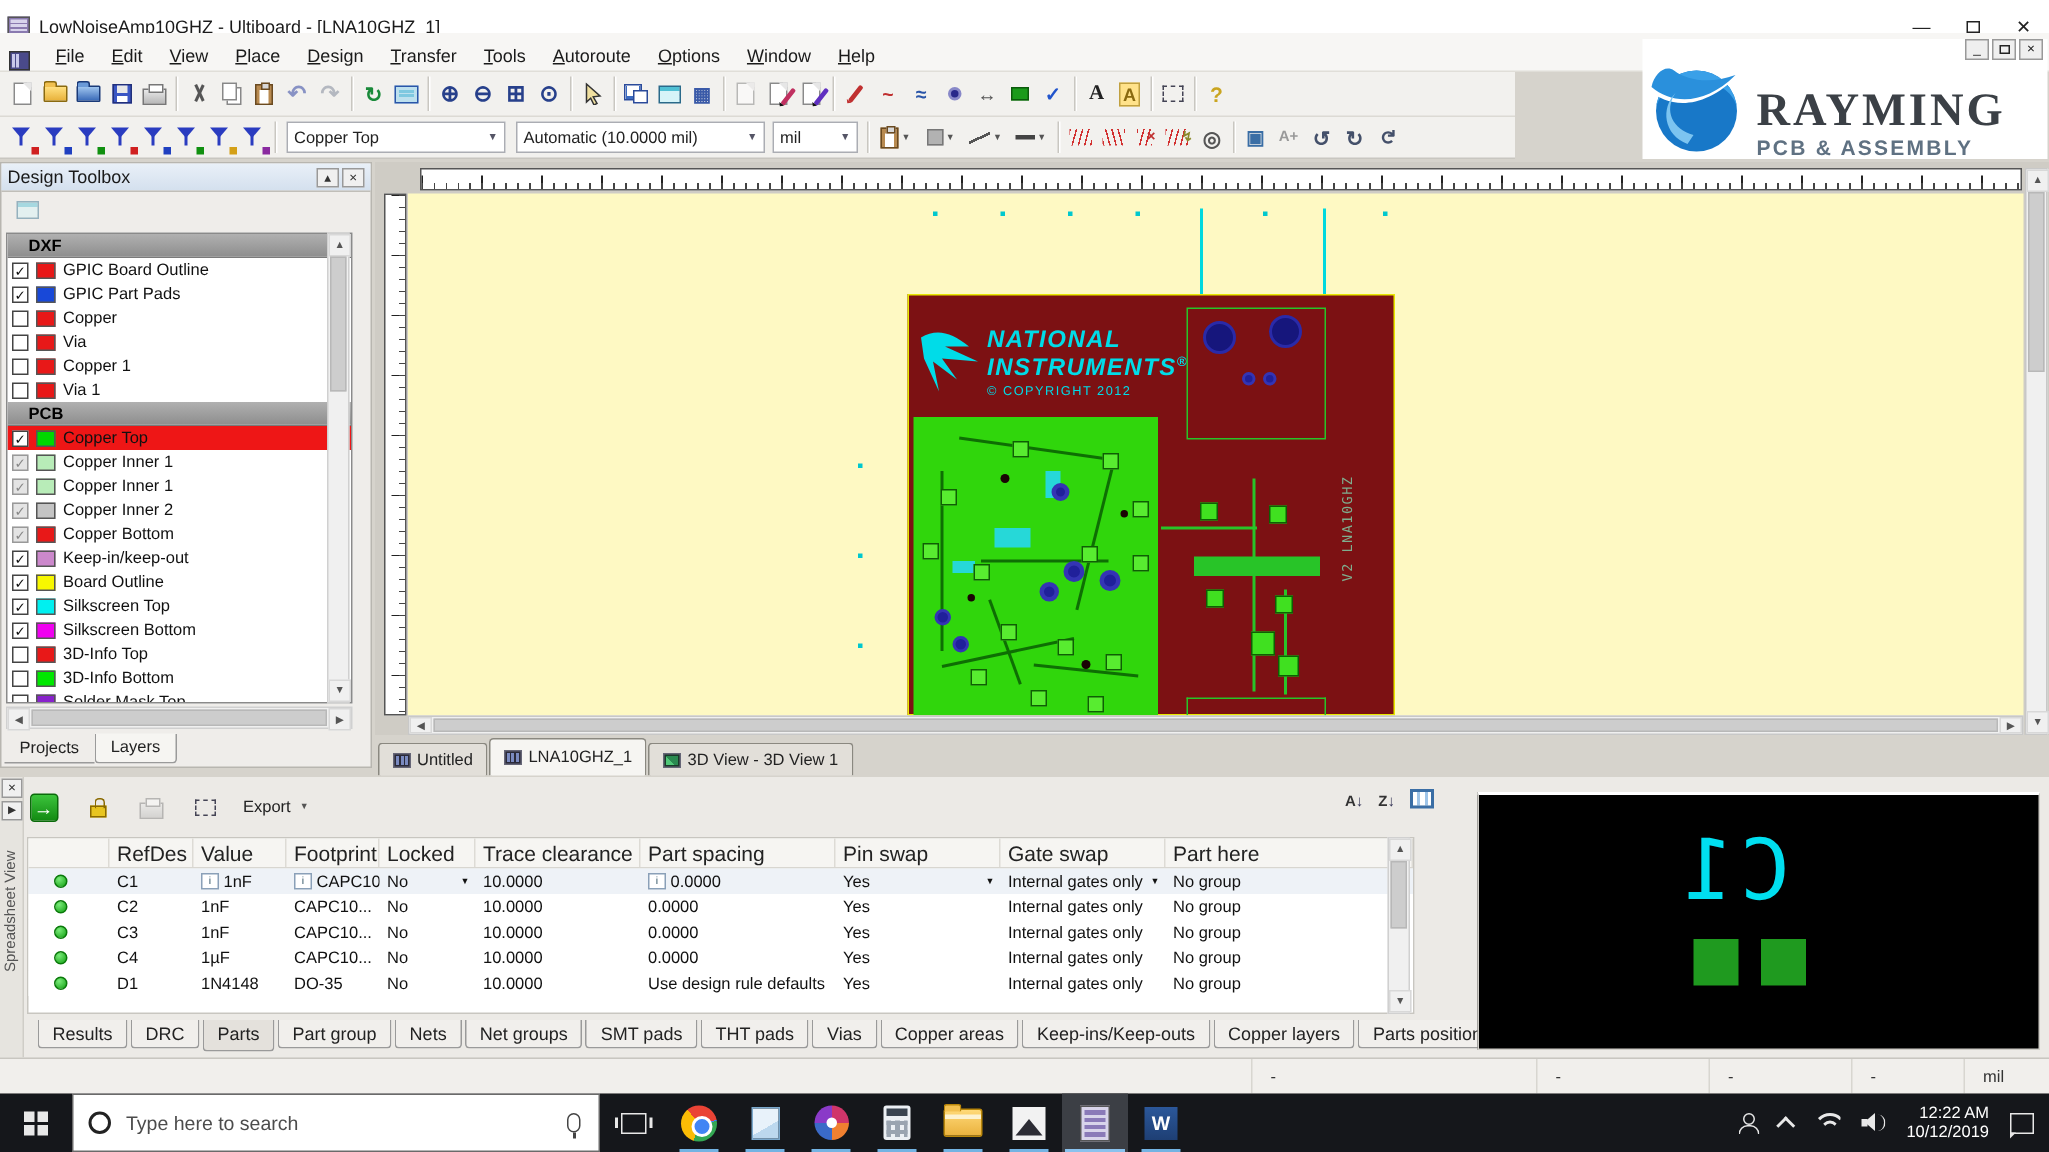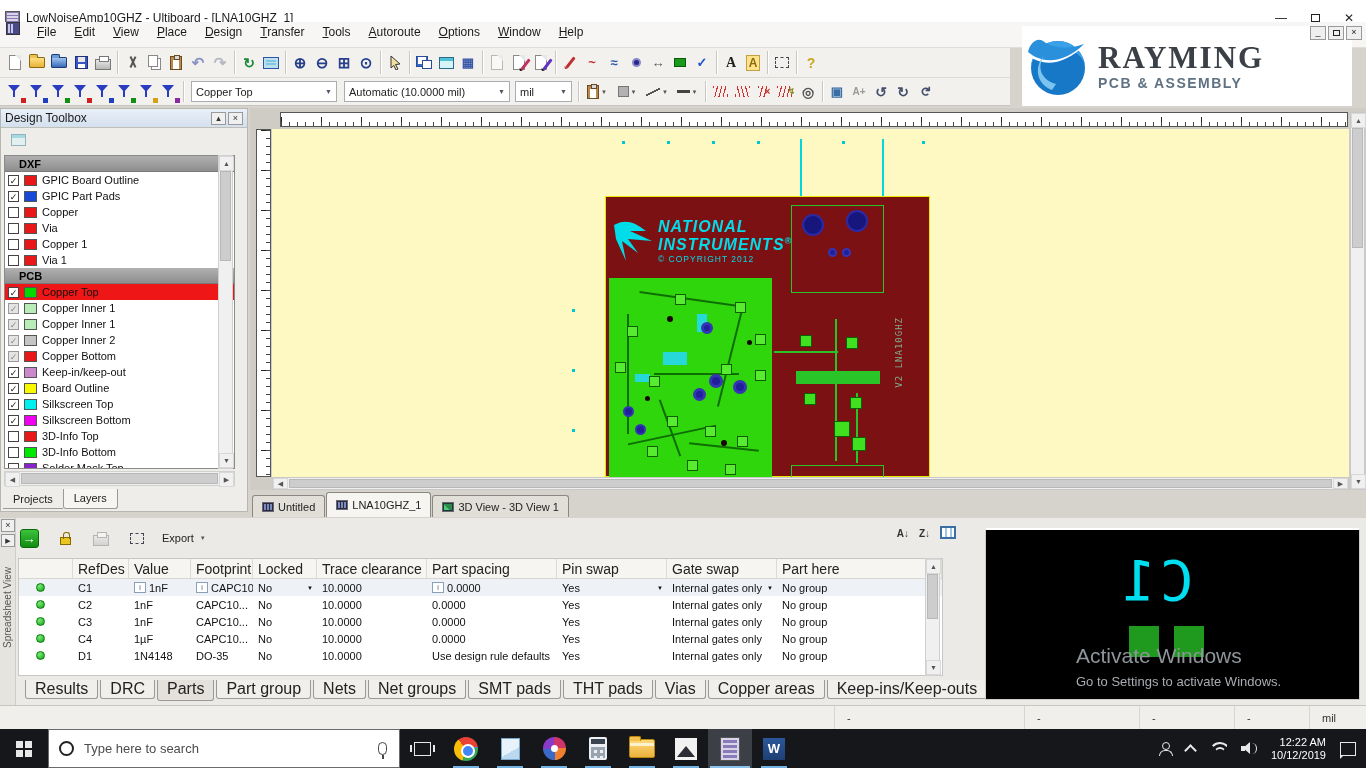--- a/index.html
+++ b/index.html
@@ -10,21 +10,21 @@
 
 #titlebar{position:absolute;left:0;top:0;width:1366px;height:36px;background:#fff;display:flex;align-items:center;border-bottom:1px solid #e8e8e8}
 .appico{width:15px;height:14px;margin:0 6px 0 5px;background:#8a7ab0;border:1px solid #555;position:relative}
 .appico::after{content:"";position:absolute;inset:1px;background:
  linear-gradient(#d8d4ec 0 2px,transparent 2px 3px,#d8d4ec 3px 5px,transparent 5px 6px,#d8d4ec 6px 8px,transparent 8px 9px,#d8d4ec 9px 11px,transparent 0)}
 #win-title{font-size:12px;color:#1a1a1a}
 #win-ctrls{margin-left:auto;display:flex;height:100%}
 .wbtn{width:34px;height:100%;display:flex;align-items:center;justify-content:center;color:#222;font-size:12px}
 .wbtn .sq{width:9px;height:8px;border:1px solid #222;display:block}
 
-#menubar{position:absolute;left:0;top:22px;width:1366px;height:26px;background:#f7f6f4;display:flex;align-items:flex-start;border-bottom:1px solid #e0ded8}
+#menubar{position:absolute;left:0;top:22px;width:1366px;height:26px;background:#f7f6f4;display:flex;align-items:flex-end;border-bottom:1px solid #e0ded8}
 .menu-appico{width:14px;height:13px;margin:0 8px 0 6px;background:#4a4a8a;border:1px solid #333;position:relative}
 .menu-appico::after{content:"";position:absolute;inset:1px;background:linear-gradient(90deg,#c8c8ea 0 2px,transparent 2px 3px,#c8c8ea 3px 5px,transparent 0)}
 .menu-item{padding:0 9px;font-size:12px;color:#1a1a1a;height:20px;line-height:20px;cursor:default}
 .menu-item::first-letter{text-decoration:underline}
 #mdi-ctrls{position:absolute;right:4px;top:4px;display:flex;gap:2px;z-index:40}
 .mdibtn{width:16px;height:14px;background:#efefef;border:1px solid #999;font-size:9px;line-height:11px;text-align:center;color:#222}
 .mdibtn .sq{width:7px;height:6px;border:1px solid #222;display:inline-block;margin-top:3px}
 
 #tb1{position:absolute;left:0;top:48px;width:1010px;height:30px;background:#f2f1ee;border-bottom:1px solid #dcdad4;display:flex;align-items:center;padding-left:4px}
 #tb2{position:absolute;left:0;top:78px;width:1010px;height:28px;background:#f2f1ee;border-bottom:1px solid #c8c6c0;display:flex;align-items:center;padding-left:4px}
@@ -76,21 +76,21 @@
 .g-cols{width:16px;height:13px;border:2px solid #3a6ea5;display:inline-block;background:linear-gradient(90deg,#fff 0 3px,#9ec4e8 3px 5px,#fff 5px 8px,#9ec4e8 8px 10px,#fff 10px)}
 .g-lock{width:11px;height:8px;background:#e8c520;border:1px solid #8a6a00;position:relative;display:inline-block;margin-top:5px}
 .g-lock::before{content:"";position:absolute;left:2px;top:-6px;width:5px;height:6px;border:1.5px solid #8a6a00;border-bottom:none;border-radius:3px 3px 0 0}
 .g-goto{width:19px;height:19px;background:linear-gradient(#3cc43c,#128a12);border:1px solid #0a6a0a;border-radius:3px;color:#fff;font-weight:bold;display:flex;align-items:center;justify-content:center;font-size:13px}
 .srt{font-size:10px;font-weight:bold;color:#333;display:flex;align-items:center}
 .srt .sarr{font-size:10px;color:#335}
 
 .combo{height:21px;background:#fff;border:1px solid #abadb3;display:flex;align-items:center;padding:0 4px;font-size:11px;color:#222}
 .combo .cararea{margin-left:auto;color:#556;font-size:7px;padding-left:4px}
 
-#logo{position:absolute;right:14px;top:26px;width:330px;height:80px;background:#fff;display:flex;align-items:center;z-index:20}
+#logo{position:absolute;right:1px;top:26px;width:270px;height:80px;background:#fff;display:flex;align-items:flex-end;z-index:20}
 #logo .globe{flex:0 0 auto;margin-right:8px}
 #logo .ltext .brand{font-family:"Liberation Serif",serif;font-weight:bold;font-size:31px;letter-spacing:2px;color:#3b4046;line-height:1}
 #logo .ltext .tag{font-size:14px;font-weight:bold;letter-spacing:1.5px;color:#5f7182;margin-top:2px}
 
 #toolbox{position:absolute;left:0;top:108px;width:248px;height:404px;background:#efedea;border:1px solid #b8b6b0}
 #dtb-title{height:19px;background:linear-gradient(#e9f0f8,#d4e0ee);display:flex;align-items:center;padding:0 4px;border-bottom:1px solid #c0beb8;font-size:12px;color:#1a1a1a}
 #dtb-title .tbtns{margin-left:auto;display:flex;gap:2px}
 .dtbbtn{width:15px;height:13px;background:#f0f0f0;border:1px solid #999;font-size:9px;line-height:11px;text-align:center;color:#333}
 #dtb-strip{height:24px;display:flex;align-items:center;padding-left:6px}
 #dtb-strip .tbi{opacity:.45}
@@ -164,21 +164,21 @@
 .hrow{display:flex;height:20px;background:#f6f5f2;border-bottom:1px solid #d8d6d0}
 .hcell{display:flex;align-items:center;padding-left:5px;font-size:14px;color:#222;border-right:1px solid #dddbd5;overflow:hidden;white-space:nowrap}
 .trow{display:flex;height:17px;background:#fff}
 .trow.sel{background:#eef2f7}
 .tcell{display:flex;align-items:center;padding-left:5px;font-size:11px;color:#111;overflow:hidden;white-space:nowrap;position:relative}
 .pdot{width:9px;height:9px;border-radius:50%;background:radial-gradient(circle at 35% 30%,#7aec7a,#12a012);border:1px solid #0a7a0a;margin-left:12px}
 .mini{width:12px;height:11px;border:1px solid #8aa0b8;background:#fff;font-size:7px;color:#356;display:inline-flex;align-items:center;justify-content:center;margin-right:3px;flex:0 0 auto}
 .tcaret{margin-left:auto;margin-right:4px;font-size:6px;color:#111}
 #table-vscroll{position:absolute;left:925px;top:40px;width:15px;height:118px;background:#f0f0f0;border:1px solid #d0d0d0}
 #sheet-tabs{position:absolute;left:25px;top:162px;height:22px;display:flex;align-items:flex-start}
-.stab{height:19px;line-height:18px;padding:0 9px;background:#f1efec;border:1px solid #9a9a9a;border-top:none;border-radius:0 0 3px 3px;font-size:16px;color:#222;margin-right:2px}
+.stab{height:19px;line-height:18px;padding:0 9px;background:#f1efec;border:1px solid #9a9a9a;border-top:none;border-radius:0 0 3px 3px;font-size:12px;color:#222;margin-right:2px}
 .stab.active{height:21px;background:#e4e1dc;font-weight:normal}
 
 #preview{position:absolute;left:985px;top:528px;width:375px;height:172px;background:#000;border:1px solid #cfcdc7;border-top:2px solid #fff;overflow:hidden}
 #preview .mirr{position:absolute;left:132px;top:18px;transform:scaleX(-1);color:#00dff0;font-family:"DejaVu Sans Mono",monospace;font-size:56px;letter-spacing:4px}
 .gsq{position:absolute;width:30px;height:31px;background:#1f9a1f}
 
 #watermark{position:absolute;left:1076px;top:644px;z-index:60;pointer-events:none}
 #watermark .wl1{font-size:21px;color:#8f959b;font-weight:300? ;font-weight:normal;color:#8f959b}
 #watermark .wl2{font-size:13px;color:#a7adb3;margin-top:6px}
 
@@ -1010,24 +1010,20 @@
         <span class="stab">Statistics</span>
       </div>
   </div>
 
   <div id="preview">
     <span class="mirr">C1</span>
     <span class="gsq" style="left:143px;top:96px"></span>
     <span class="gsq" style="left:188px;top:96px"></span>
   </div>
 
-  <div id="watermark">
-    <div class="wl1">Activate Windows</div>
-    <div class="wl2">Go to Settings to activate Windows.</div>
-  </div>
 
   <div id="statusbar">
     <div class="stseg" style="flex:1" id="stseg0"></div>
     <div class="stseg" style="width:190px" id="stseg1">-</div>
     <div class="stseg" style="width:115px" id="stseg2">-</div>
     <div class="stseg" style="width:95px" id="stseg3">-</div>
     <div class="stseg" style="width:75px" id="stseg4">-</div>
     <div class="stseg" style="width:56px;border-right:none">mil</div>
   </div>
 

